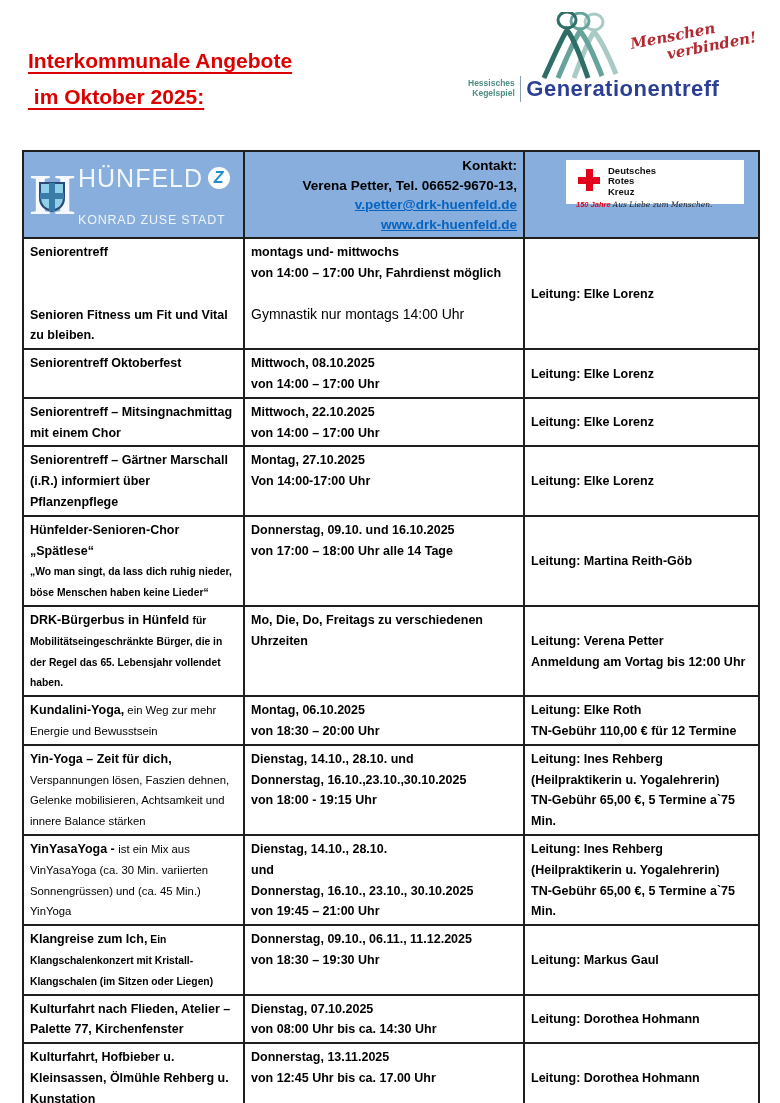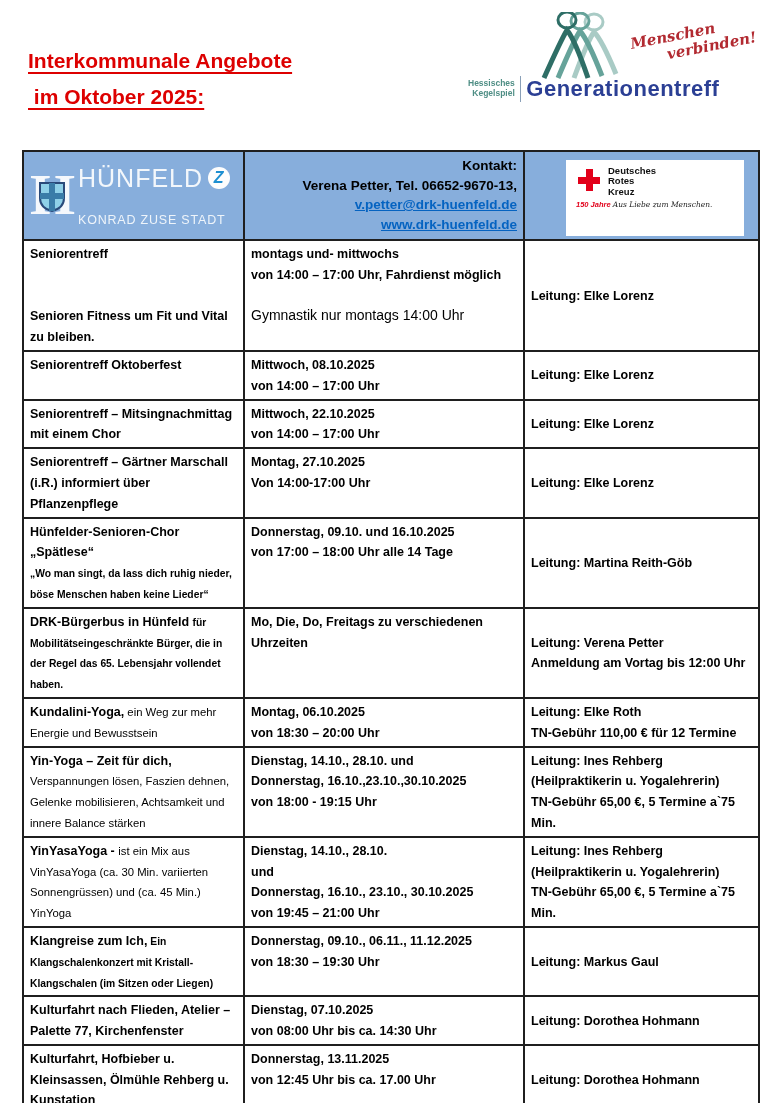--- a/index.html
+++ b/index.html
@@ -38,21 +38,21 @@
   .huenfeld-logo { display:flex; align-items:center; padding-top:8px; }
   .h-glyph { position:relative; width:44px; height:58px; margin-right:4px; }
   .h-glyph .H { font-family:"Liberation Serif", serif; font-weight:700; font-size:58px; color:#f5f8fc; line-height:58px; }
   .h-shield { position:absolute; left:9px; top:16px; }
   .h-right .city { color:#f3f7fb; font-size:25px; letter-spacing:1px; display:flex; align-items:center; }
   .z-circle { display:inline-flex; align-items:center; justify-content:center; width:22px; height:22px; border-radius:50%;
               background:#fdfdfd; color:#1d8fd1; font-weight:700; font-style:italic; font-size:16px; margin-left:5px; }
   .h-right .citysub { color:#eef4fa; font-size:12.5px; letter-spacing:0.8px; margin-top:17px; }
   .kontakt { font-size:13.5px; font-weight:700; line-height:1.45; padding-top:2px; }
   .kontakt a { color:#0563C1; }
-  .drk-box { background:#fff; width:178px; height:76px; margin:6px 8px 0 auto; padding:6px 6px 0 10px; }
+  .drk-box { background:#fff; width:178px; height:44px; margin:6px 8px 12px auto; padding:6px 6px 0 10px; }
   .drk-top { display:flex; align-items:flex-start; }
   .drk-cross { position:relative; width:22px; height:22px; margin:3px 8px 0 2px; }
   .drk-cross::before { content:""; position:absolute; left:8px; top:0; width:7px; height:22px; background:#e2001a; }
   .drk-cross::after  { content:""; position:absolute; left:0; top:8px; width:22px; height:7px; background:#e2001a; }
   .drk-name { font-size:9.5px; font-weight:700; line-height:1.1; color:#111; }
   .drk-sub { font-size:7.5px; margin-top:3px; white-space:nowrap; }
   .drk-sub .jub { color:#e2001a; font-weight:700; font-style:italic; }
   .drk-sub .slo { color:#222; font-style:italic; font-family:"DejaVu Serif", serif; }
 
   a { text-decoration:underline; }

